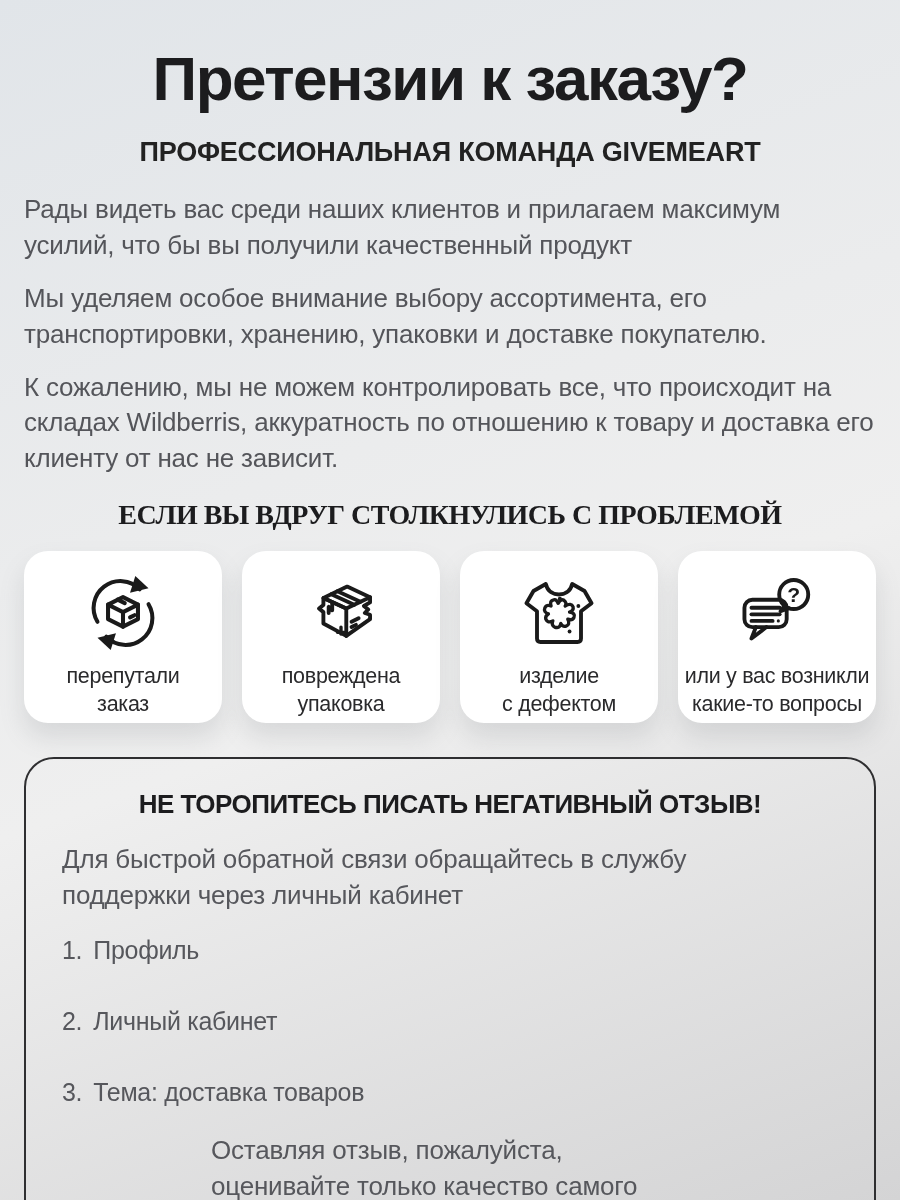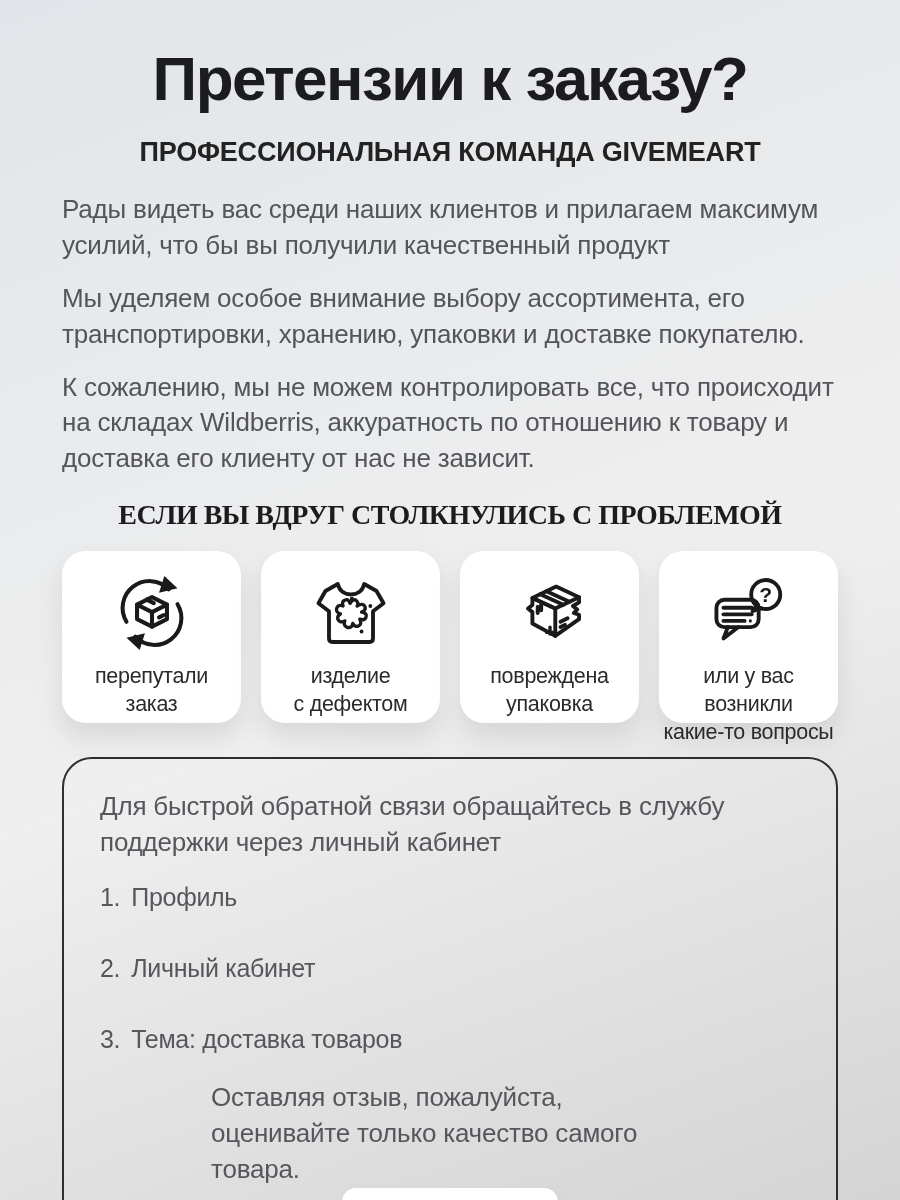--- a/index.html
+++ b/index.html
@@ -4,21 +4,21 @@
 <style>
   * { box-sizing: border-box; }
   html,body { margin:0; padding:0; }
   body {
     width:900px; height:1200px; overflow:hidden;
     background: linear-gradient(160deg, #e1e5e9 0%, #ebeced 38%, #efefef 55%, #d4d4d5 100%);
     font-family:"Liberation Sans","DejaVu Sans",sans-serif;
     color:#1d1d1f;
     -webkit-font-smoothing: antialiased;
   }
-  .page { width:900px; height:1200px; padding:46px 62px 0; }
+  .page { width:900px; height:1200px; padding:46px 24px 0; }
 
   .title {
     margin:0 0 26px; text-align:center;
     font-size:62px; line-height:1.05; font-weight:700;
     letter-spacing:-1.5px; color:#1c1c1e;
   }
   .subtitle {
     margin:4px 0 24px; text-align:center;
     font-size:27px; font-weight:700; letter-spacing:-0.2px; color:#222;
     white-space:nowrap;
@@ -117,47 +117,47 @@
           <path d="M58 55 L63 52.5"></path>
         </svg>
       </div>
       <div class="label">перепутали
 заказ</div>
     </div>
 
     <div class="card">
       <div class="icon">
         <svg viewBox="0 0 100 100" fill="none" stroke="#1a1a1a" stroke-width="4.4" stroke-linecap="round" stroke-linejoin="round">
-          <path d="M35 17 L21 25 L13 39 L25 48 L25 79 Q25 83 29 83 L71 83 Q75 83 75 79 L75 48 L87 39 L79 25 L65 17 C63 26 56 29 50 29 C44 29 37 26 35 17 Z"></path>
-          <path d="M49 39 q4 -7 8 -2 q2 3 0 5 q7 -4 9 1 q1 4 -4 6 q7 1 5 6 q-2 4 -7 2 q3 6 -2 8 q-4 1 -6 -3 q-1 6 -7 4 q-4 -2 -2 -7 q-6 3 -8 -2 q-1 -4 3 -6 q-6 -2 -4 -7 q2 -4 7 -2 q-2 -6 3 -7 q3 -1 5 4 z" stroke-width="3.8"></path>
-          <circle cx="51" cy="34" r="2.4" fill="#1a1a1a" stroke="none"></circle>
-          <circle cx="72" cy="42" r="2.2" fill="#1a1a1a" stroke="none"></circle>
-          <circle cx="62" cy="71" r="2.2" fill="#1a1a1a" stroke="none"></circle>
-        </svg>
-      </div>
-      <div class="label">изделие
-с дефектом</div>
-    </div>
-
-    <div class="card">
-      <div class="icon">
-        <svg viewBox="0 0 100 100" fill="none" stroke="#1a1a1a" stroke-width="4.4" stroke-linecap="round" stroke-linejoin="round">
           <path d="M30 33 L57 20 L83 32 L56 45 Z"></path>
           <path d="M39 28.7 L65 40.5"></path>
           <path d="M46 25.4 L72 37.2"></path>
           <path d="M30 33 L30 41 L25 45 L30 49 L30 62 L56 76 L56 45 Z"></path>
           <path d="M83 32 L83 38 L76 42 L81 46 L77 50 L83 52 L83 57 L56 76"></path>
           <path d="M40 38 L40 47 L36 43 L36 50"></path>
           <path d="M62 60 l8 -4"></path>
           <path d="M62 66 l5 -2.5"></path>
           <path d="M50 66 V74 M46 72 H54" stroke-width="3.8"></path>
         </svg>
       </div>
       <div class="label">повреждена
 упаковка</div>
+    </div>
+
+    <div class="card">
+      <div class="icon">
+        <svg viewBox="0 0 100 100" fill="none" stroke="#1a1a1a" stroke-width="4.4" stroke-linecap="round" stroke-linejoin="round">
+          <path d="M35 17 L21 25 L13 39 L25 48 L25 79 Q25 83 29 83 L71 83 Q75 83 75 79 L75 48 L87 39 L79 25 L65 17 C63 26 56 29 50 29 C44 29 37 26 35 17 Z"></path>
+          <path d="M49 39 q4 -7 8 -2 q2 3 0 5 q7 -4 9 1 q1 4 -4 6 q7 1 5 6 q-2 4 -7 2 q3 6 -2 8 q-4 1 -6 -3 q-1 6 -7 4 q-4 -2 -2 -7 q-6 3 -8 -2 q-1 -4 3 -6 q-6 -2 -4 -7 q2 -4 7 -2 q-2 -6 3 -7 q3 -1 5 4 z" stroke-width="3.8"></path>
+          <circle cx="51" cy="34" r="2.4" fill="#1a1a1a" stroke="none"></circle>
+          <circle cx="72" cy="42" r="2.2" fill="#1a1a1a" stroke="none"></circle>
+          <circle cx="62" cy="71" r="2.2" fill="#1a1a1a" stroke="none"></circle>
+        </svg>
+      </div>
+      <div class="label">изделие
+с дефектом</div>
     </div>
 
     <div class="card">
       <div class="icon">
         <svg viewBox="0 0 100 100" fill="none" stroke="#1a1a1a" stroke-width="4.4" stroke-linecap="round" stroke-linejoin="round">
           <rect x="13" y="35" width="48" height="31" rx="9"></rect>
           <path d="M26 66 L21 79 L38 66"></path>
           <path d="M21 44 H53"></path>
           <path d="M21 51.5 H53"></path>
           <path d="M21 59 H45"></path>
@@ -167,20 +167,21 @@
           <text x="69" y="37" text-anchor="middle" font-size="24" font-weight="bold" fill="#1a1a1a" stroke="none" font-family="Liberation Sans, DejaVu Sans, sans-serif">?</text>
         </svg>
       </div>
       <div class="label">или у вас возникли
 какие-то вопросы</div>
     </div>
 
   </div>
 
   <div class="notice">
+    <h3 class="notice-heading">НЕ ТОРОПИТЕСЬ ПИСАТЬ НЕГАТИВНЫЙ ОТЗЫВ!</h3>
     <p class="notice-body">Для быстрой обратной связи обращайтесь в службу поддержки через личный кабинет</p>
 
     <div class="steps">
       <div class="step">
         <span class="num">1.</span><span>Профиль</span>
       </div>
       <div class="step">
         <span class="num">2.</span><span>Личный кабинет</span>
       </div>
       <div class="step">

